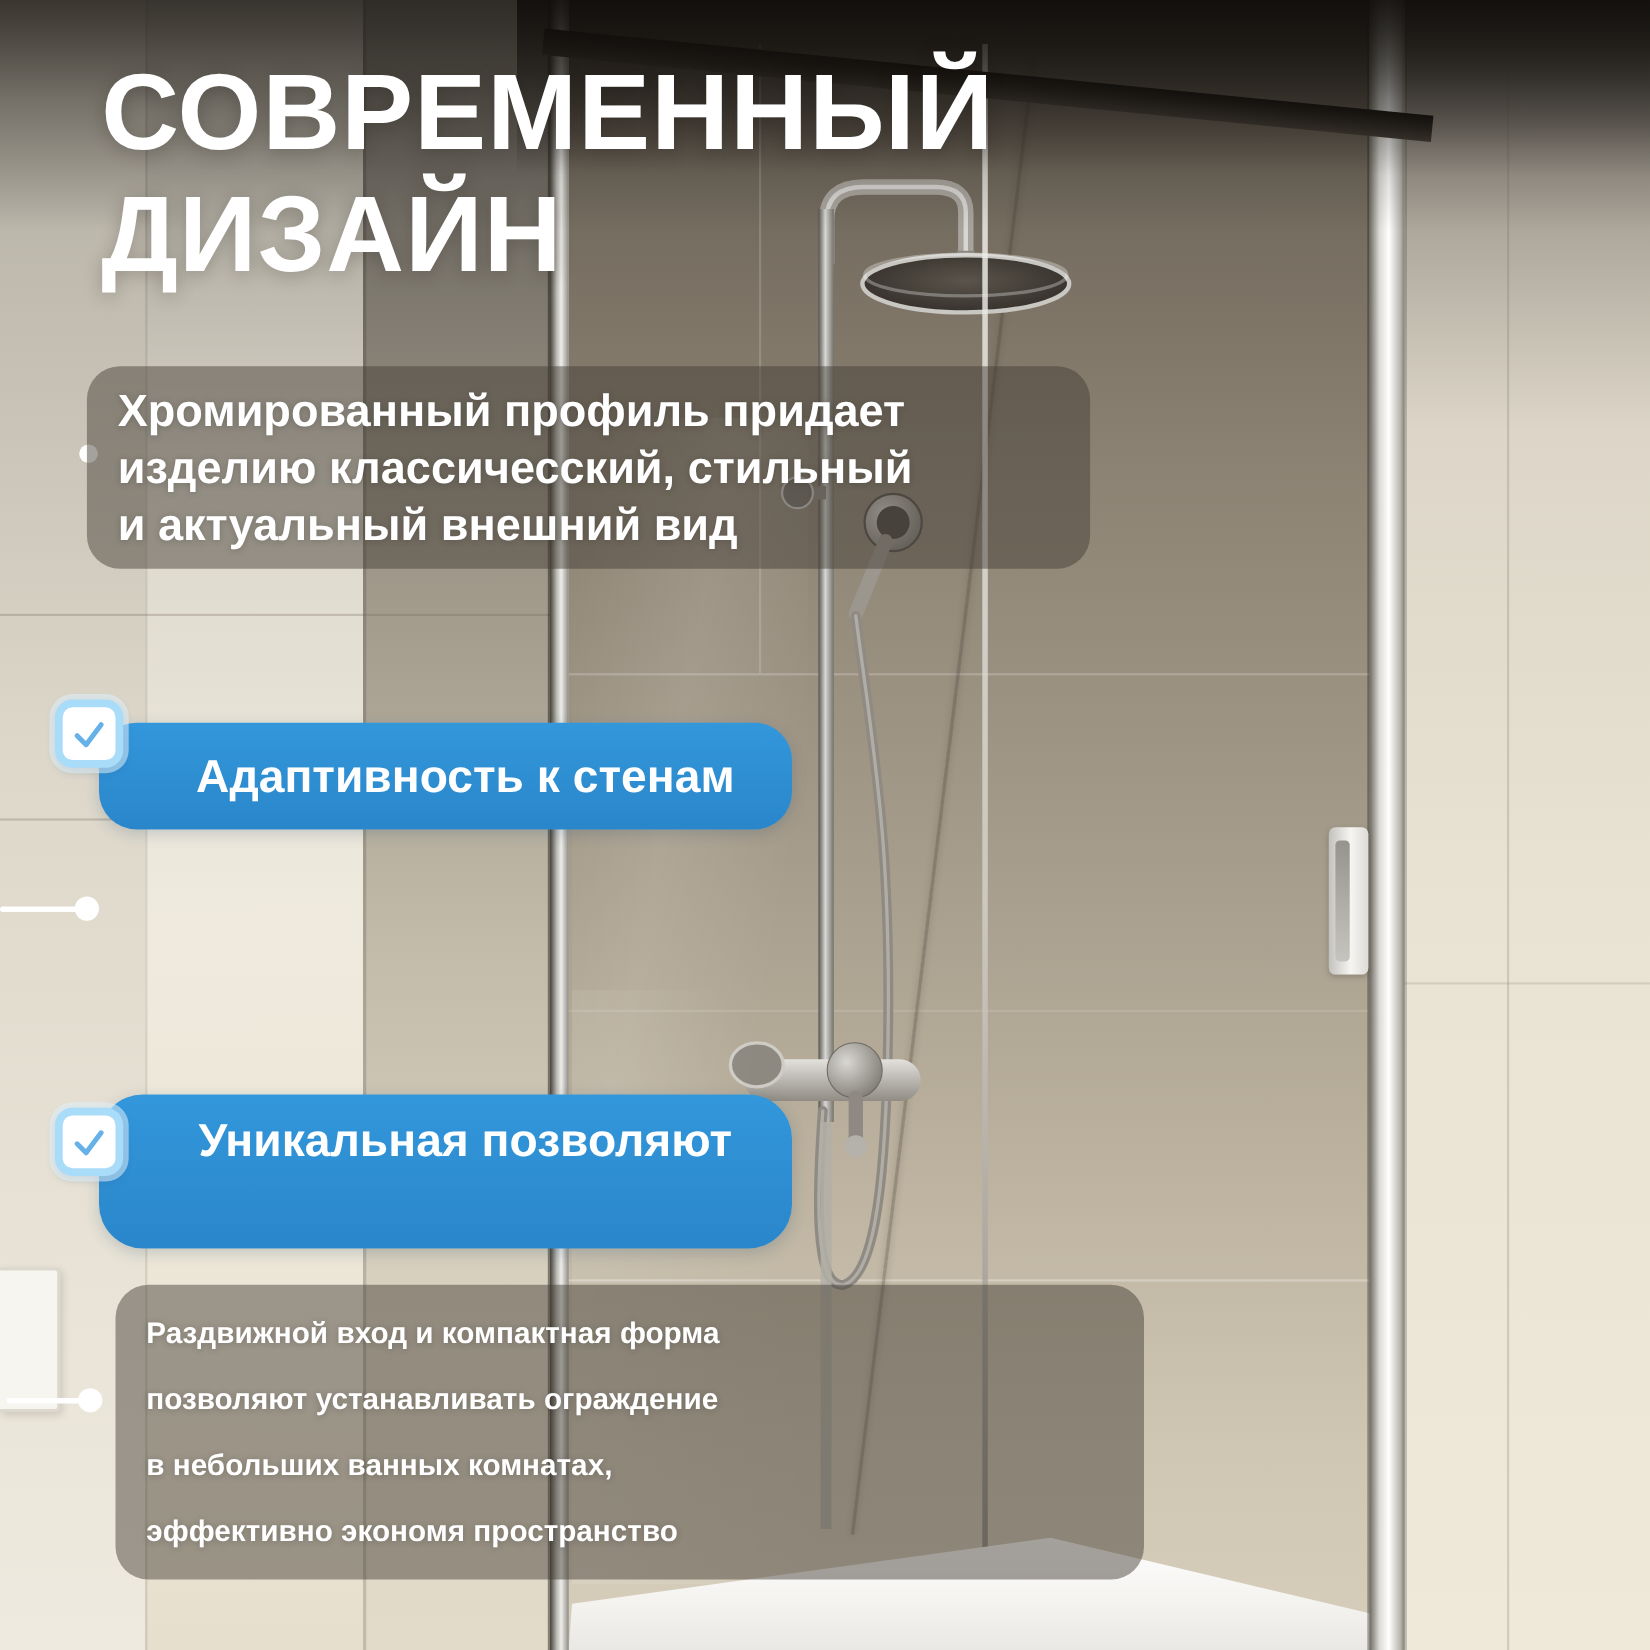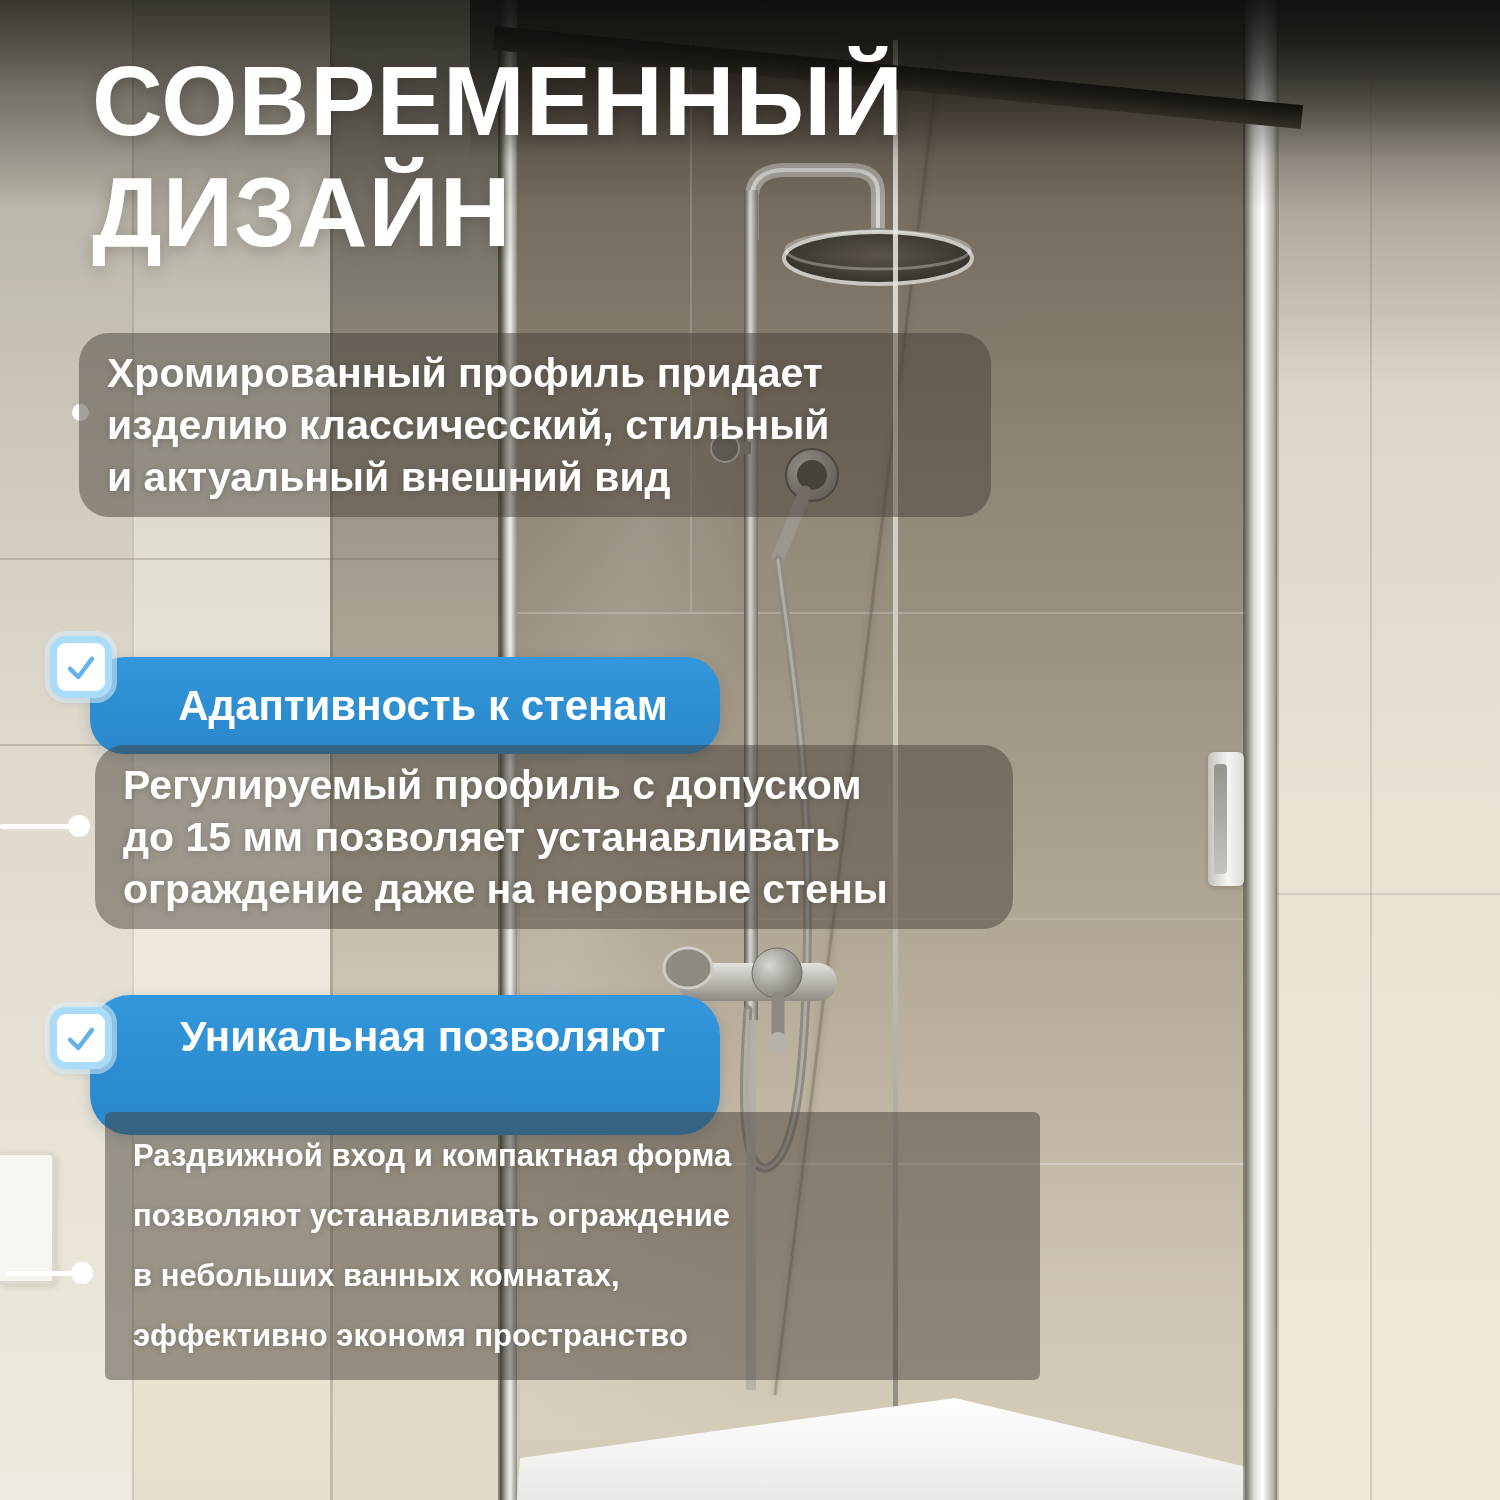--- a/index.html
+++ b/index.html
@@ -76,21 +76,21 @@
 
   
   .title{left:92px;top:46px;width:1100px;color:#fff;font-weight:700;
     font-size:98px;line-height:111px;letter-spacing:1px;white-space:pre-line;
     text-shadow:0 3px 16px rgba(30,25,20,0.25);}
   .panel{background:rgba(66,60,53,0.48);border-radius:30px;color:#fff;font-weight:700;
     font-size:41px;line-height:52px;padding:14px 28px;white-space:pre-line;
     text-shadow:0 1px 6px rgba(40,35,30,0.25);}
   .panel-1{left:79px;top:333px;width:856px;}
   .panel-2{left:95px;top:745px;width:862px;}
-  .panel-3{left:105px;top:1112px;width:879px;font-size:31px;line-height:60px;border-radius:6px;}
+  .panel-3{left:105px;top:1168px;width:879px;font-size:27px;line-height:60px;border-radius:30px;}
 
   .bullet-dot{width:17px;height:17px;border-radius:50%;background:#fff;}
   .lead-line{height:5px;background:#fff;border-radius:3px;}
   .lead-dot{width:22px;height:22px;border-radius:50%;background:#fff;}
 
   .badge{background:linear-gradient(180deg,#3397DB 0%,#2A86CA 100%);color:#fff;font-weight:700;
     font-size:42px;display:flex;justify-content:center;box-shadow:0 4px 14px rgba(30,70,110,0.20);}
   .badge-1{left:90px;top:617px;width:630px;height:97px;border-radius:34px;
     align-items:center;padding-left:36px;box-sizing:border-box;margin-top:40px;}
   .badge-2{left:90px;top:995px;width:630px;height:140px;border-radius:40px;
@@ -193,23 +193,20 @@
     <span>Адаптивность к стенам</span>
   </div>
   <div class="abs checkbox checkbox-1">
     <svg viewBox="0 0 44 44">
         <polyline points="10,24 19,33 34,13" fill="none" stroke="#66B2E8" stroke-width="5" stroke-linecap="round" stroke-linejoin="round"></polyline>
       </svg>
   </div>
 
   <div class="abs lead-line" style="left:0;top:824px;width:72px;"></div>
   <div class="abs lead-dot" style="left:68px;top:815px;"></div>
-  <div class="abs panel panel-2">Регулируемый профиль с допуском
-до 15 мм позволяет устанавливать
-ограждение даже на неровные стены</div>
 
   <div class="abs badge badge-2">
     <span>Уникальная позволяют</span>
   </div>
   <div class="abs checkbox checkbox-2">
     <svg viewBox="0 0 44 44">
         <polyline points="10,24 19,33 34,13" fill="none" stroke="#66B2E8" stroke-width="5" stroke-linecap="round" stroke-linejoin="round"></polyline>
       </svg>
   </div>
 

